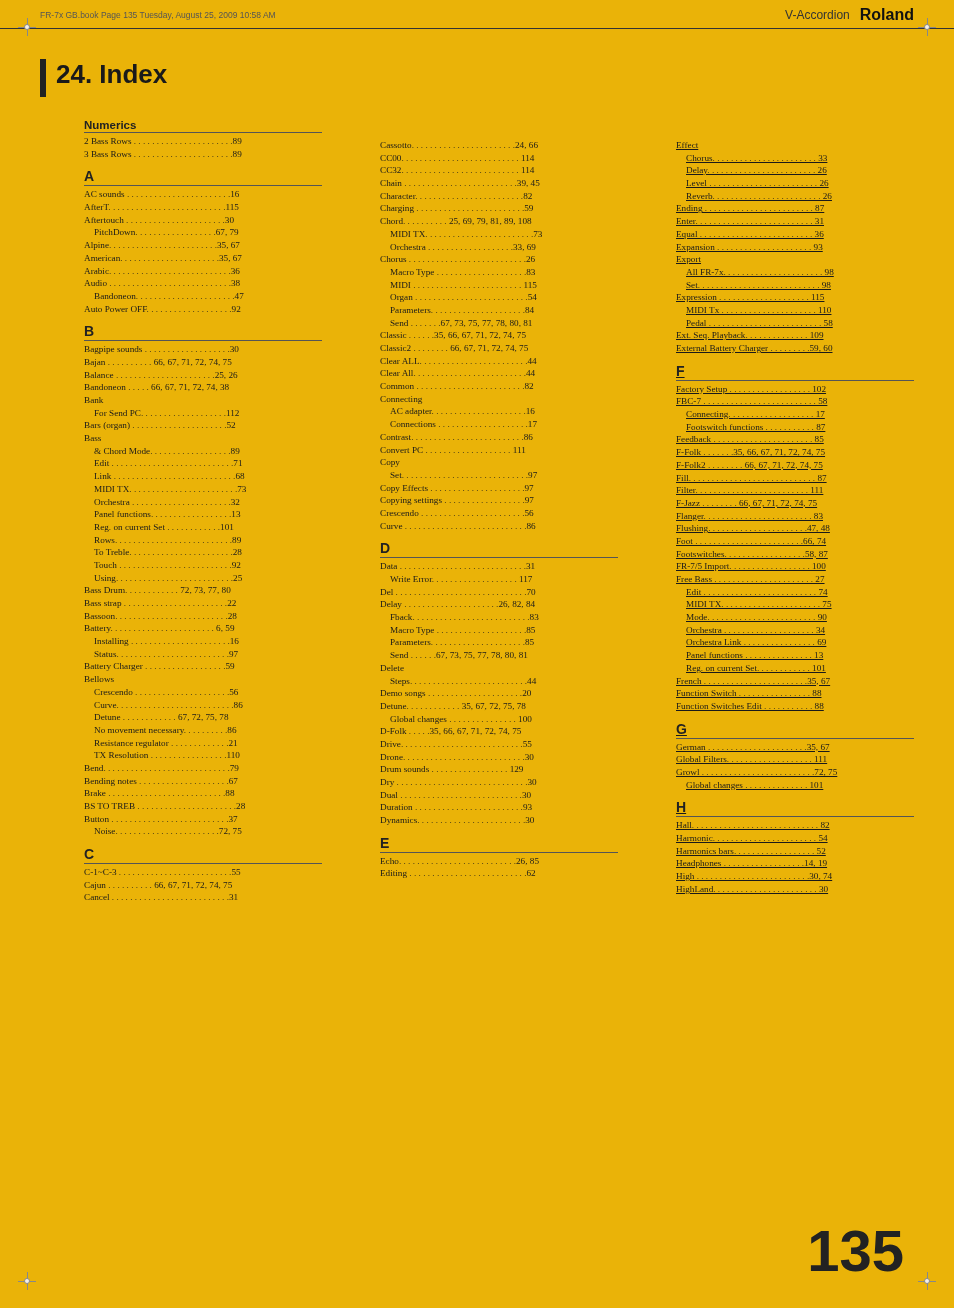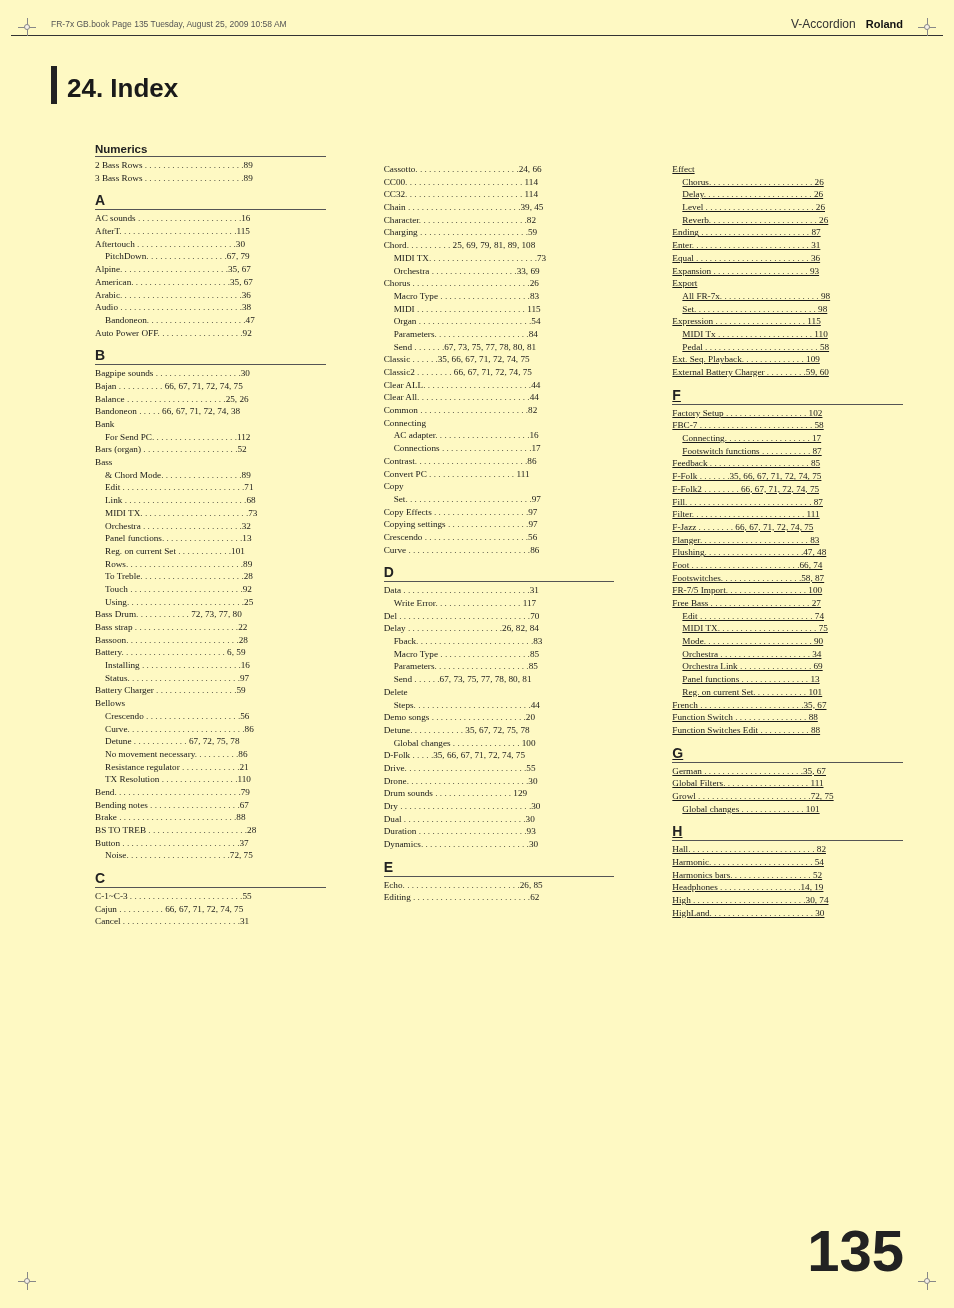--- a/index.html
+++ b/index.html
@@ -9,23 +9,23 @@
       font-size: 10px;
       color: #1a1a1a;
       width: 954px;
       min-height: 1308px;
       position: relative;
       overflow-x: hidden;
     }
     .page {
       width: 954px;
       min-height: 1308px;
-      background: #fef9c3;
+      background: #eab308;
       position: relative;
-      padding: 11px;
+      padding: 0;
     }
     
     .crosshair {
       width: 18px;
       height: 18px;
       position: relative;
       display: inline-flex;
       align-items: center;
       justify-content: center;
     }
@@ -57,22 +57,22 @@
     .corner-bl { bottom: 18px; left: 18px; }
     .corner-br { bottom: 18px; right: 18px; }
 
     
     .main-content {
       padding: 20px 40px 40px 40px;
     }
     
     .chapter-heading {
       display: flex;
-      align-items: flex-end;
-      margin-bottom: 39px;
+      align-items: flex-start;
+      margin-bottom: 22px;
       margin-top: 10px;
     }
     .chapter-bar {
       width: 6px;
       height: 38px;
       background: #222;
       margin-right: 10px;
       flex-shrink: 0;
     }
     .chapter-title {
@@ -180,21 +180,21 @@
         <div class="crosshair-circle"></div>
       </div>
   </div>
 
   <div class="header-top-bar">
     <span style="font-size:8.5px; color:#555; font-family:Arial,sans-serif;">FR-7x GB.book  Page 135  Tuesday, August 25, 2009  10:58 AM</span>
     <div style="display:flex;align-items:center;gap:10px;">
       <span style="font-family:Arial,sans-serif;font-size:12px;color:#333;">
         V-Accordion
       </span>
-      <span style="font-family:Arial,sans-serif;font-size:11px;font-weight:bold;color:#111;">
+      <span style="font-family:Arial,sans-serif;font-size:16px;font-weight:bold;color:#111;">
         Roland
       </span>
     </div>
   </div>
 
   <div class="main-content">
 
     <div class="chapter-heading">
       <div class="chapter-bar"></div>
       <h1 class="chapter-title">24. Index</h1>
@@ -340,21 +340,21 @@
           <div class="section-letter">E</div>
           <div class="index-entry">Echo. . . . . . . . . . . . . . . . . . . . . . . . . .26, 85</div>
           <div class="index-entry">Editing . . . . . . . . . . . . . . . . . . . . . . . . . .62</div>
         </div>
       </div>
 
       <div class="index-col">
         <div class="index-section">
           <div class="section-letter" style="visibility:hidden;">E</div>
           <div class="index-entry">Effect</div>
-          <div class="index-entry sub">Chorus. . . . . . . . . . . . . . . . . . . . . . .  26</div>
+          <div class="index-entry sub">Chorus. . . . . . . . . . . . . . . . . . . . . . .  33</div>
           <div class="index-entry sub">Delay. . . . . . . . . . . . . . . . . . . . . . . .  26</div>
           <div class="index-entry sub">Level  . . . . . . . . . . . . . . . . . . . . . . . .  26</div>
           <div class="index-entry sub">Reverb. . . . . . . . . . . . . . . . . . . . . . . .  26</div>
           <div class="index-entry">Ending  . . . . . . . . . . . . . . . . . . . . . . . .  87</div>
           <div class="index-entry">Enter. . . . . . . . . . . . . . . . . . . . . . . . . .  31</div>
           <div class="index-entry">Equal  . . . . . . . . . . . . . . . . . . . . . . . . .  36</div>
           <div class="index-entry">Expansion  . . . . . . . . . . . . . . . . . . . . .  93</div>
           <div class="index-entry">Export</div>
           <div class="index-entry sub">All FR-7x. . . . . . . . . . . . . . . . . . . . . .  98</div>
           <div class="index-entry sub">Set. . . . . . . . . . . . . . . . . . . . . . . . . . .  98</div>

